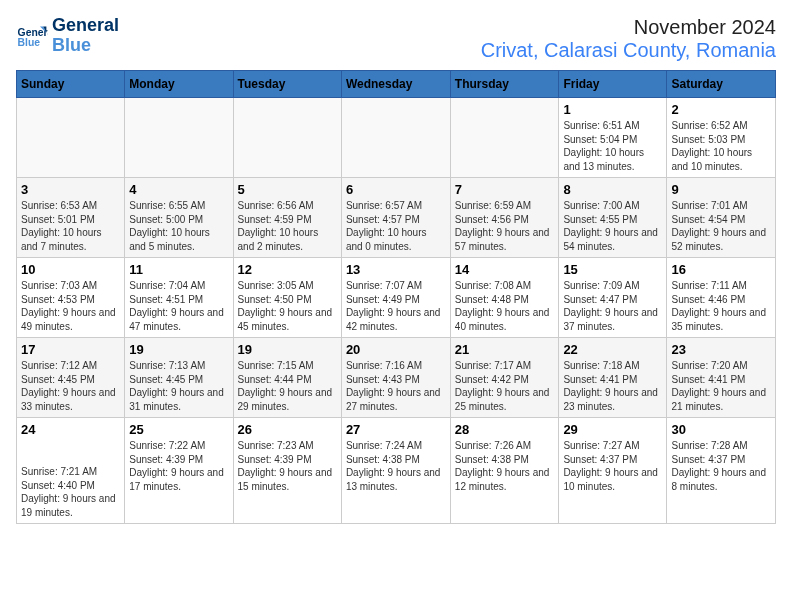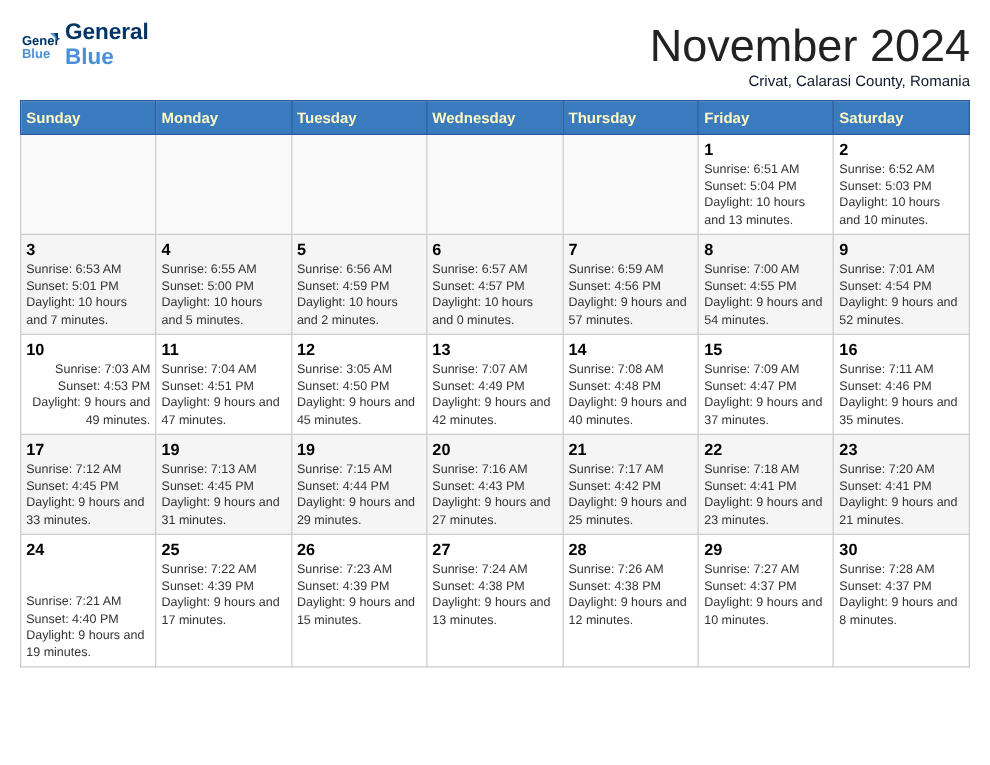--- a/index.html
+++ b/index.html
@@ -31,36 +31,36 @@
       color: #4a90d9;
     }
     .logo-icon {
       width: 32px;
       height: 32px;
     }
     .title-area {
       text-align: right;
     }
     .month-title {
-      font-size: 36px;
+      font-size: 20px;
       font-weight: normal;
       color: #222;
     }
     .subtitle {
-      font-size: 12px;
-      color: #0f172a;
+      font-size: 20px;
+      color: #3b82f6;
     }
     table {
       width: 100%;
       border-collapse: collapse;
       font-size: 11px;
     }
     thead tr th {
       background-color: #3a7abf;
-      color: #fef9c3;
+      color: #000000;
       padding: 6px 4px;
       text-align: left;
       font-weight: bold;
       font-size: 12px;
       border: 1px solid #2a5a9f;
     }
     tbody tr td {
       border: 1px solid #ccc;
       vertical-align: top;
       padding: 4px;
@@ -180,21 +180,21 @@
         <td>
           <span class="day-num">9</span>
           <div class="day-info" style="white-space: pre-line;">Sunrise: 7:01 AM
 Sunset: 4:54 PM
 Daylight: 9 hours and 52 minutes.</div>
         </td>
       </tr>
       <tr>
         <td>
           <span class="day-num">10</span>
-          <div class="day-info" style="white-space: pre-line; text-align: right;">Sunrise: 7:03 AM
+          <div class="day-info" style="white-space: pre-line;">Sunrise: 7:03 AM
 Sunset: 4:53 PM
 Daylight: 9 hours and 49 minutes.</div>
         </td>
         <td>
           <span class="day-num">11</span>
           <div class="day-info" style="white-space: pre-line;">Sunrise: 7:04 AM
 Sunset: 4:51 PM
 Daylight: 9 hours and 47 minutes.</div>
         </td>
         <td>

